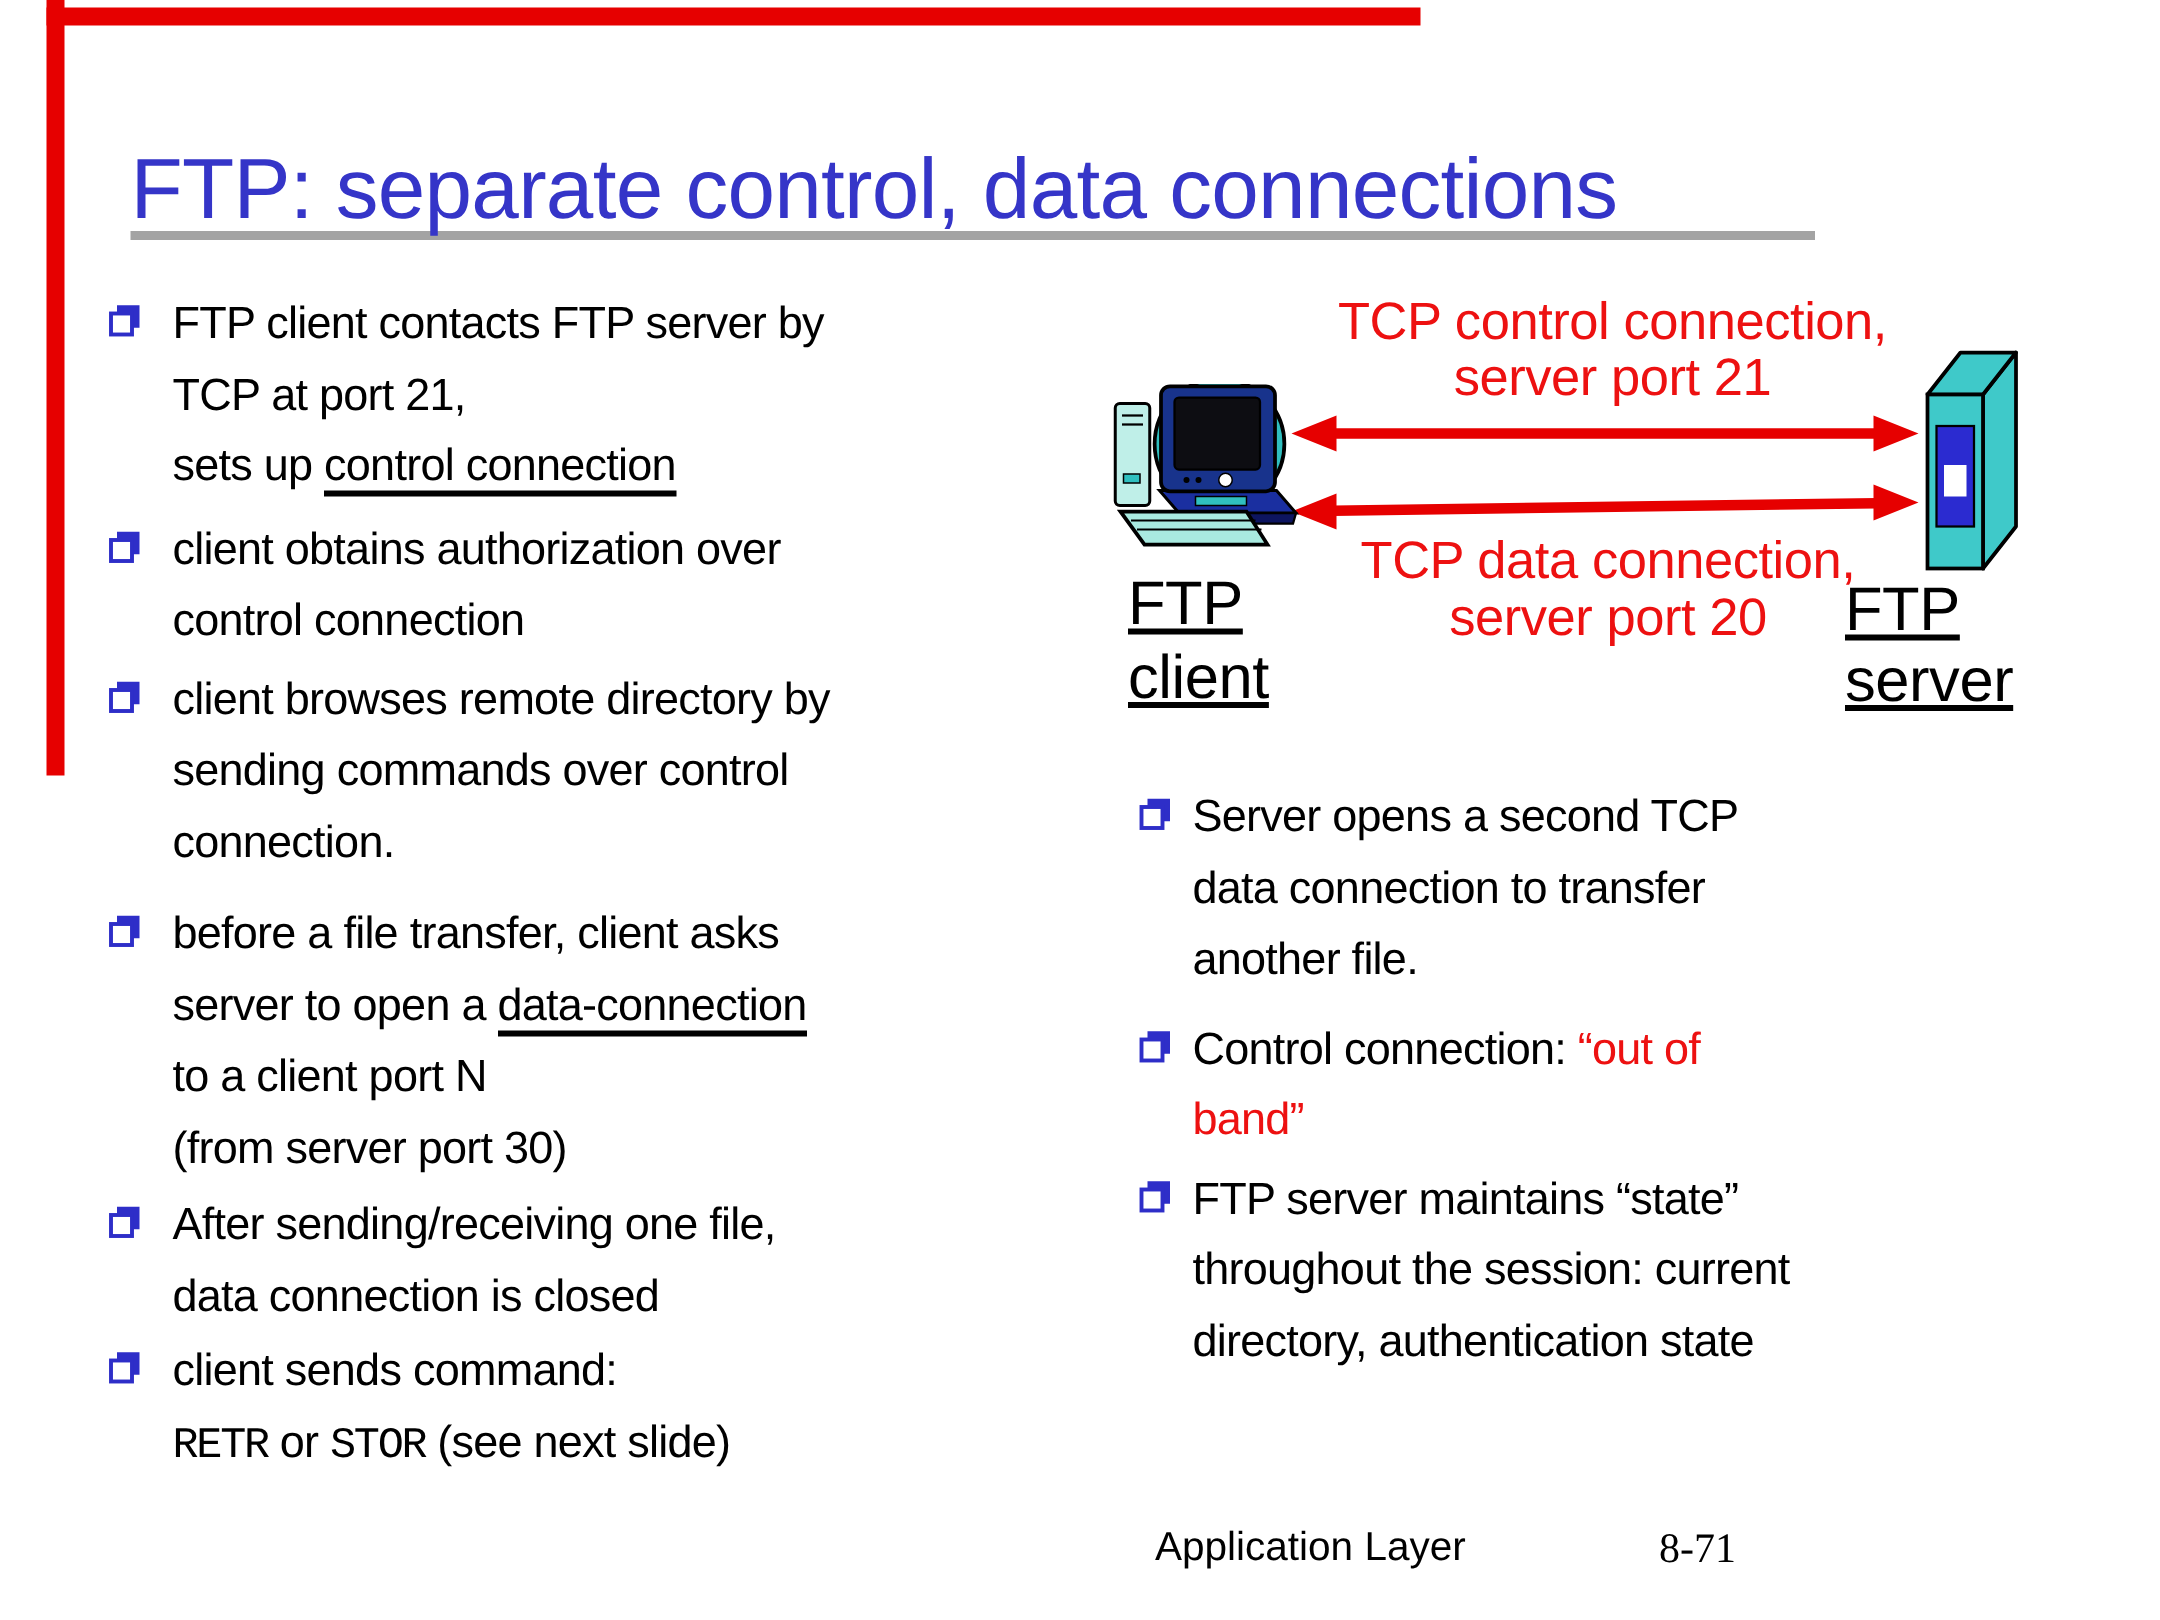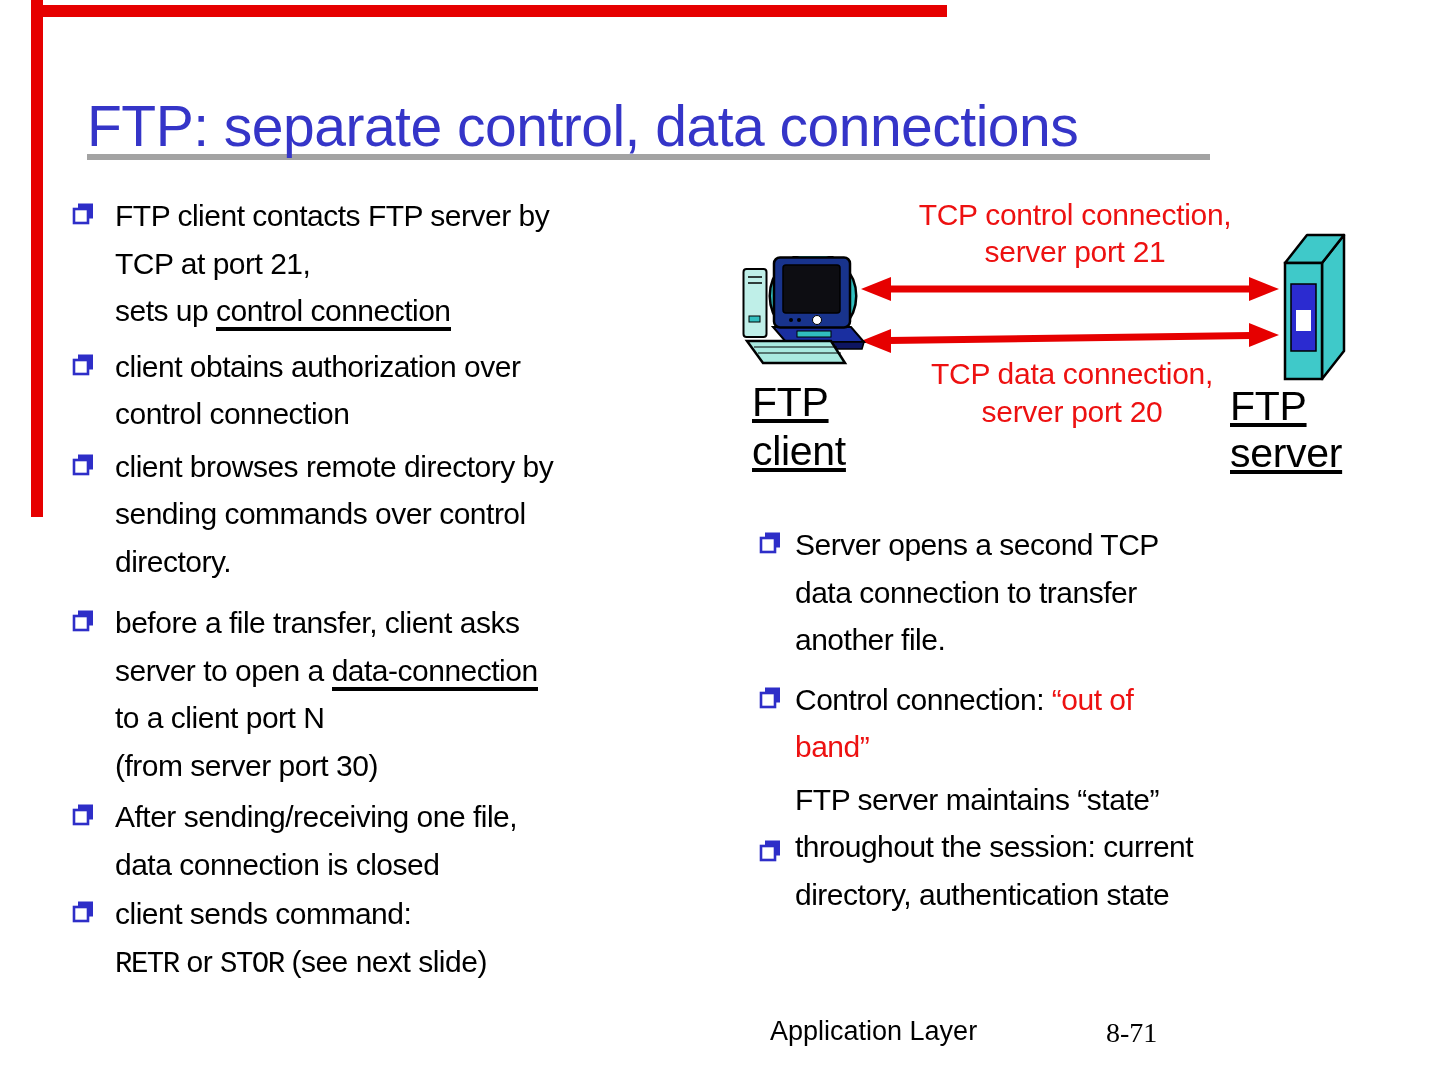--- a/index.html
+++ b/index.html
@@ -23,35 +23,35 @@
   .col{position:absolute;display:block;}
   #left-col{left:70px;top:186px;width:668px;padding-top:6px;}
   #right-col{left:757px;top:515px;width:650px;padding-top:6px;}
   .bullet-item{display:flex;align-items:flex-start;}
   #left-col .bullet-item:nth-of-type(2){margin-top:8px;}
   #left-col .bullet-item:nth-of-type(3){margin-top:5px;}
   #left-col .bullet-item:nth-of-type(4){margin-top:14px;}
   #left-col .bullet-item:nth-of-type(5){margin-top:4px;}
   #left-col .bullet-item:nth-of-type(6){margin-top:2px;}
   #right-col .bullet-item:nth-of-type(2){margin-top:12px;}
-  #right-col .bullet-item:nth-of-type(3){margin-top:5px;align-items:center;}
+  #right-col .bullet-item:nth-of-type(3){margin-top:5px;}
   .cube{flex:0 0 26px;width:26px;height:26px;margin-top:9px;}
   #left-col .cube{margin-right:19px;}
   #right-col .cube{margin-right:12px;}
   .bullet-text{
     flex:1;font-size:30px;line-height:47.5px;letter-spacing:-0.5px;color:#000;
   }
   .bullet-text .u{border-bottom:4px solid #000;padding-bottom:0px;}
   .bullet-text .red{color:#ed1111;}
   .bullet-text .mono{font-family:"Liberation Mono",monospace;font-size:29px;letter-spacing:-1.5px;}
 
   
   .diag-label{
     position:absolute;text-align:center;color:#ed1111;
-    font-size:30px;line-height:37px;letter-spacing:-0.3px;
+    font-size:35px;line-height:37px;letter-spacing:-0.3px;
   }
   #control-label{left:890px;top:196px;width:370px;}
   #data-label{left:892px;top:355px;width:360px;line-height:38px;}
   .node-label{
     position:absolute;text-align:left;color:#000;
     font-size:41px;line-height:49px;letter-spacing:-0.3px;text-decoration:underline;
   }
   #client-label{left:752px;top:378px;width:145px;}
   #server-label{left:1230px;top:383px;width:150px;line-height:47px;}
   .icon-abs{position:absolute;}
@@ -91,21 +91,21 @@
     <rect x="8" y="2.5" width="15" height="15" fill="#2e2ec8"></rect>
     <rect x="4" y="8" width="14" height="14" fill="#ffffff" stroke="#2e2ec8" stroke-width="2.6"></rect>
   </svg>
         <div class="bullet-text"><span>client obtains authorization over</span><br><span>control connection</span></div>
       </div>
       <div class="bullet-item">
         <svg class="cube" viewBox="0 0 26 26">
     <rect x="8" y="2.5" width="15" height="15" fill="#2e2ec8"></rect>
     <rect x="4" y="8" width="14" height="14" fill="#ffffff" stroke="#2e2ec8" stroke-width="2.6"></rect>
   </svg>
-        <div class="bullet-text"><span>client browses remote directory by</span><br><span>sending commands over control</span><br><span>directory.</span></div>
+        <div class="bullet-text"><span>client browses remote directory by</span><br><span>sending commands over control</span><br><span>connection.</span></div>
       </div>
       <div class="bullet-item">
         <svg class="cube" viewBox="0 0 26 26">
     <rect x="8" y="2.5" width="15" height="15" fill="#2e2ec8"></rect>
     <rect x="4" y="8" width="14" height="14" fill="#ffffff" stroke="#2e2ec8" stroke-width="2.6"></rect>
   </svg>
         <div class="bullet-text"><span>before a file transfer, client asks</span><br><span>server to open a </span><span class="u">data-connection</span><br><span>to a client port N</span><br><span>(from server port 30)</span></div>
       </div>
       <div class="bullet-item">
         <svg class="cube" viewBox="0 0 26 26">

